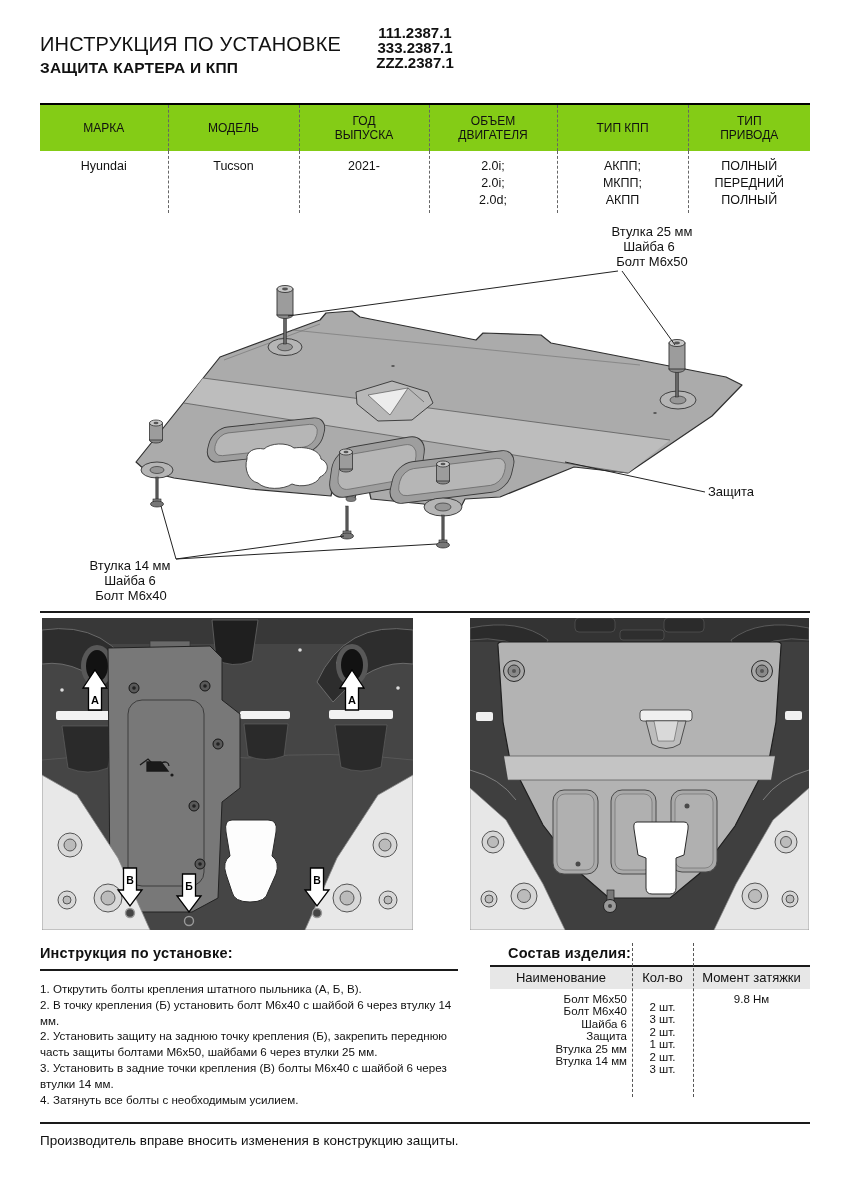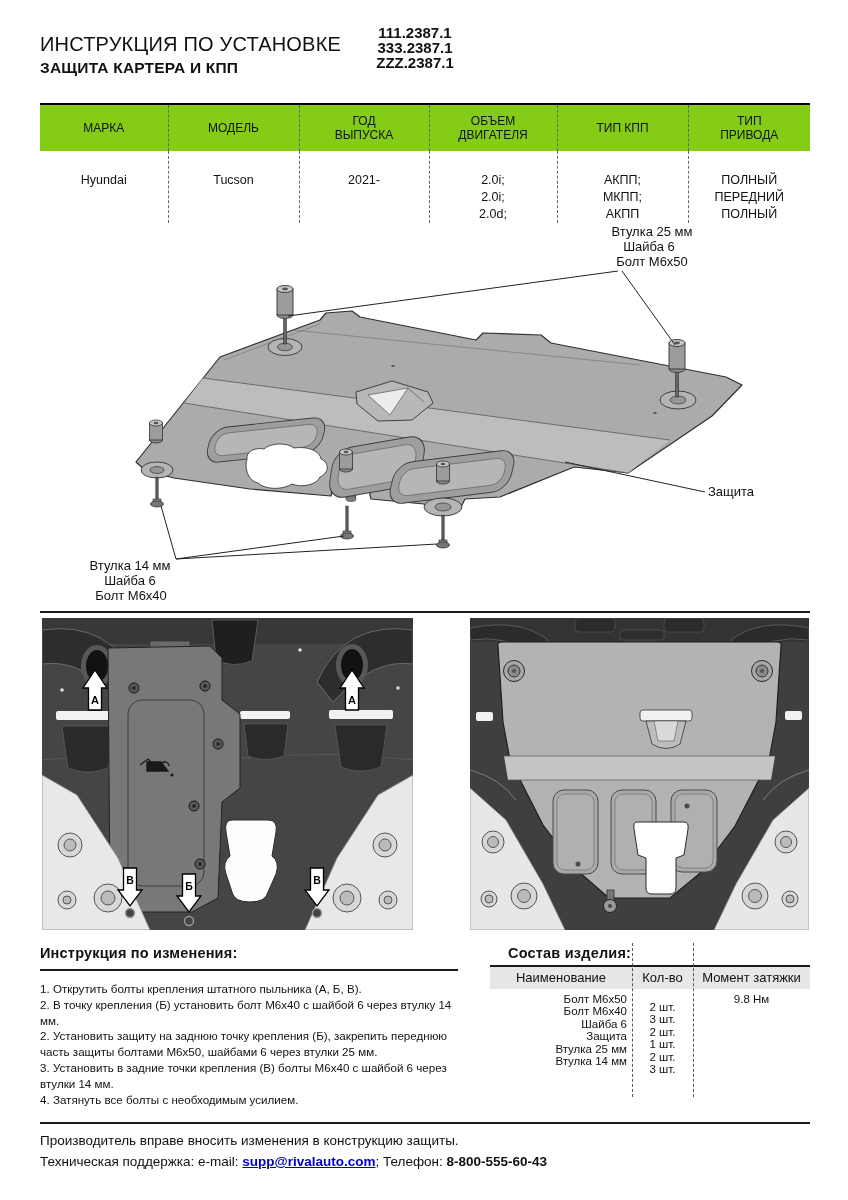--- a/index.html
+++ b/index.html
@@ -15,21 +15,21 @@
               font-size:15px; font-weight:bold; line-height:15px; }
 
   
   .veh-table { position:absolute; left:40px; top:103px; width:770px; border-collapse:collapse;
                table-layout:fixed; border-top:2.5px solid #000; }
   .veh-table th, .veh-table td { border-left:1px dashed #666; font-weight:normal; }
   .veh-table th:first-child, .veh-table td:first-child { border-left:none; }
   .veh-table thead th { background:#84cc16; height:47px; font-size:12px; line-height:14px;
                         text-align:center; vertical-align:middle; }
   .veh-table tbody td { height:62px; vertical-align:top; text-align:center;
-                        font-size:12.5px; line-height:17px; padding-top:21px; }
+                        font-size:12.5px; line-height:17px; padding-top:7px; }
   .veh-brand { font-size:13px; }
 
   
   .sec-title { position:absolute; font-size:14.5px; font-weight:bold; letter-spacing:.2px; }
   .rule { position:absolute; background:#1a1a1a; height:2px; }
   .dashv { position:absolute; width:0; border-left:1px dashed #555; }
 
   
   .steps { position:absolute; left:40px; top:981px; width:420px; font-size:11.6px; line-height:15.8px; }
 
@@ -395,21 +395,21 @@
       <circle cx="790" cy="899" r="8" fill="#d6d6d6" stroke="#555"></circle>
         <circle cx="790" cy="899" r="4" fill="#bbb" stroke="#555"></circle>
     </g>
     <g>
       <rect x="607" y="890" width="7" height="14" fill="#777" stroke="#222" stroke-width="0.7"></rect>
       <circle cx="610" cy="906" r="6.5" fill="#999" stroke="#222"></circle>
       <circle cx="610" cy="906" r="2" fill="#444"></circle>
     </g>
   </svg>
 
-  <div class="sec-title" style="left:40px; top:945px;">Инструкция по изменения:</div>
+  <div class="sec-title" style="left:40px; top:945px;">Инструкция по установке:</div>
   <div class="rule" style="left:40px; top:969px; width:418px;"></div>
   <div class="steps" id="steps">
       <div>1. Открутить болты крепления штатного пыльника (А, Б, В).</div>
       <div>2. В точку крепления (Б) установить болт М6х40 с шайбой 6 через втулку 14 мм.</div>
       <div>2. Установить защиту на заднюю точку крепления (Б), закрепить переднюю часть защиты болтами М6х50, шайбами 6 через втулки 25 мм.</div>
       <div>3. Установить в задние точки крепления (В) болты М6х40 с шайбой 6 через втулки 14 мм.</div>
       <div>4. Затянуть все болты с необходимым усилием.</div>
     </div>
 
   <div class="sec-title" style="left:508px; top:945px;">Состав изделия:</div>
@@ -443,15 +443,14 @@
         <span class="qt">2 шт.</span>
       </div>
       <div class="prow">
         <span class="nm">Втулка 14 мм</span>
         <span class="qt">3 шт.</span>
       </div>
     </div>
 
   <div class="rule" style="left:40px; top:1122px; width:770px;"></div>
   <div class="footer-l1">Производитель вправе вносить изменения в конструкцию защиты.</div>
-  <div class="footer-l2"><span>Техническая поддержка:  e-mail: </span><a href="#">supp@rivalauto.com</a><span>; </span><span>Телефон</span><span>: </span><span class="phone">8-800-555-60-43</span></div>
 
 </div>
 
 </body></html>

